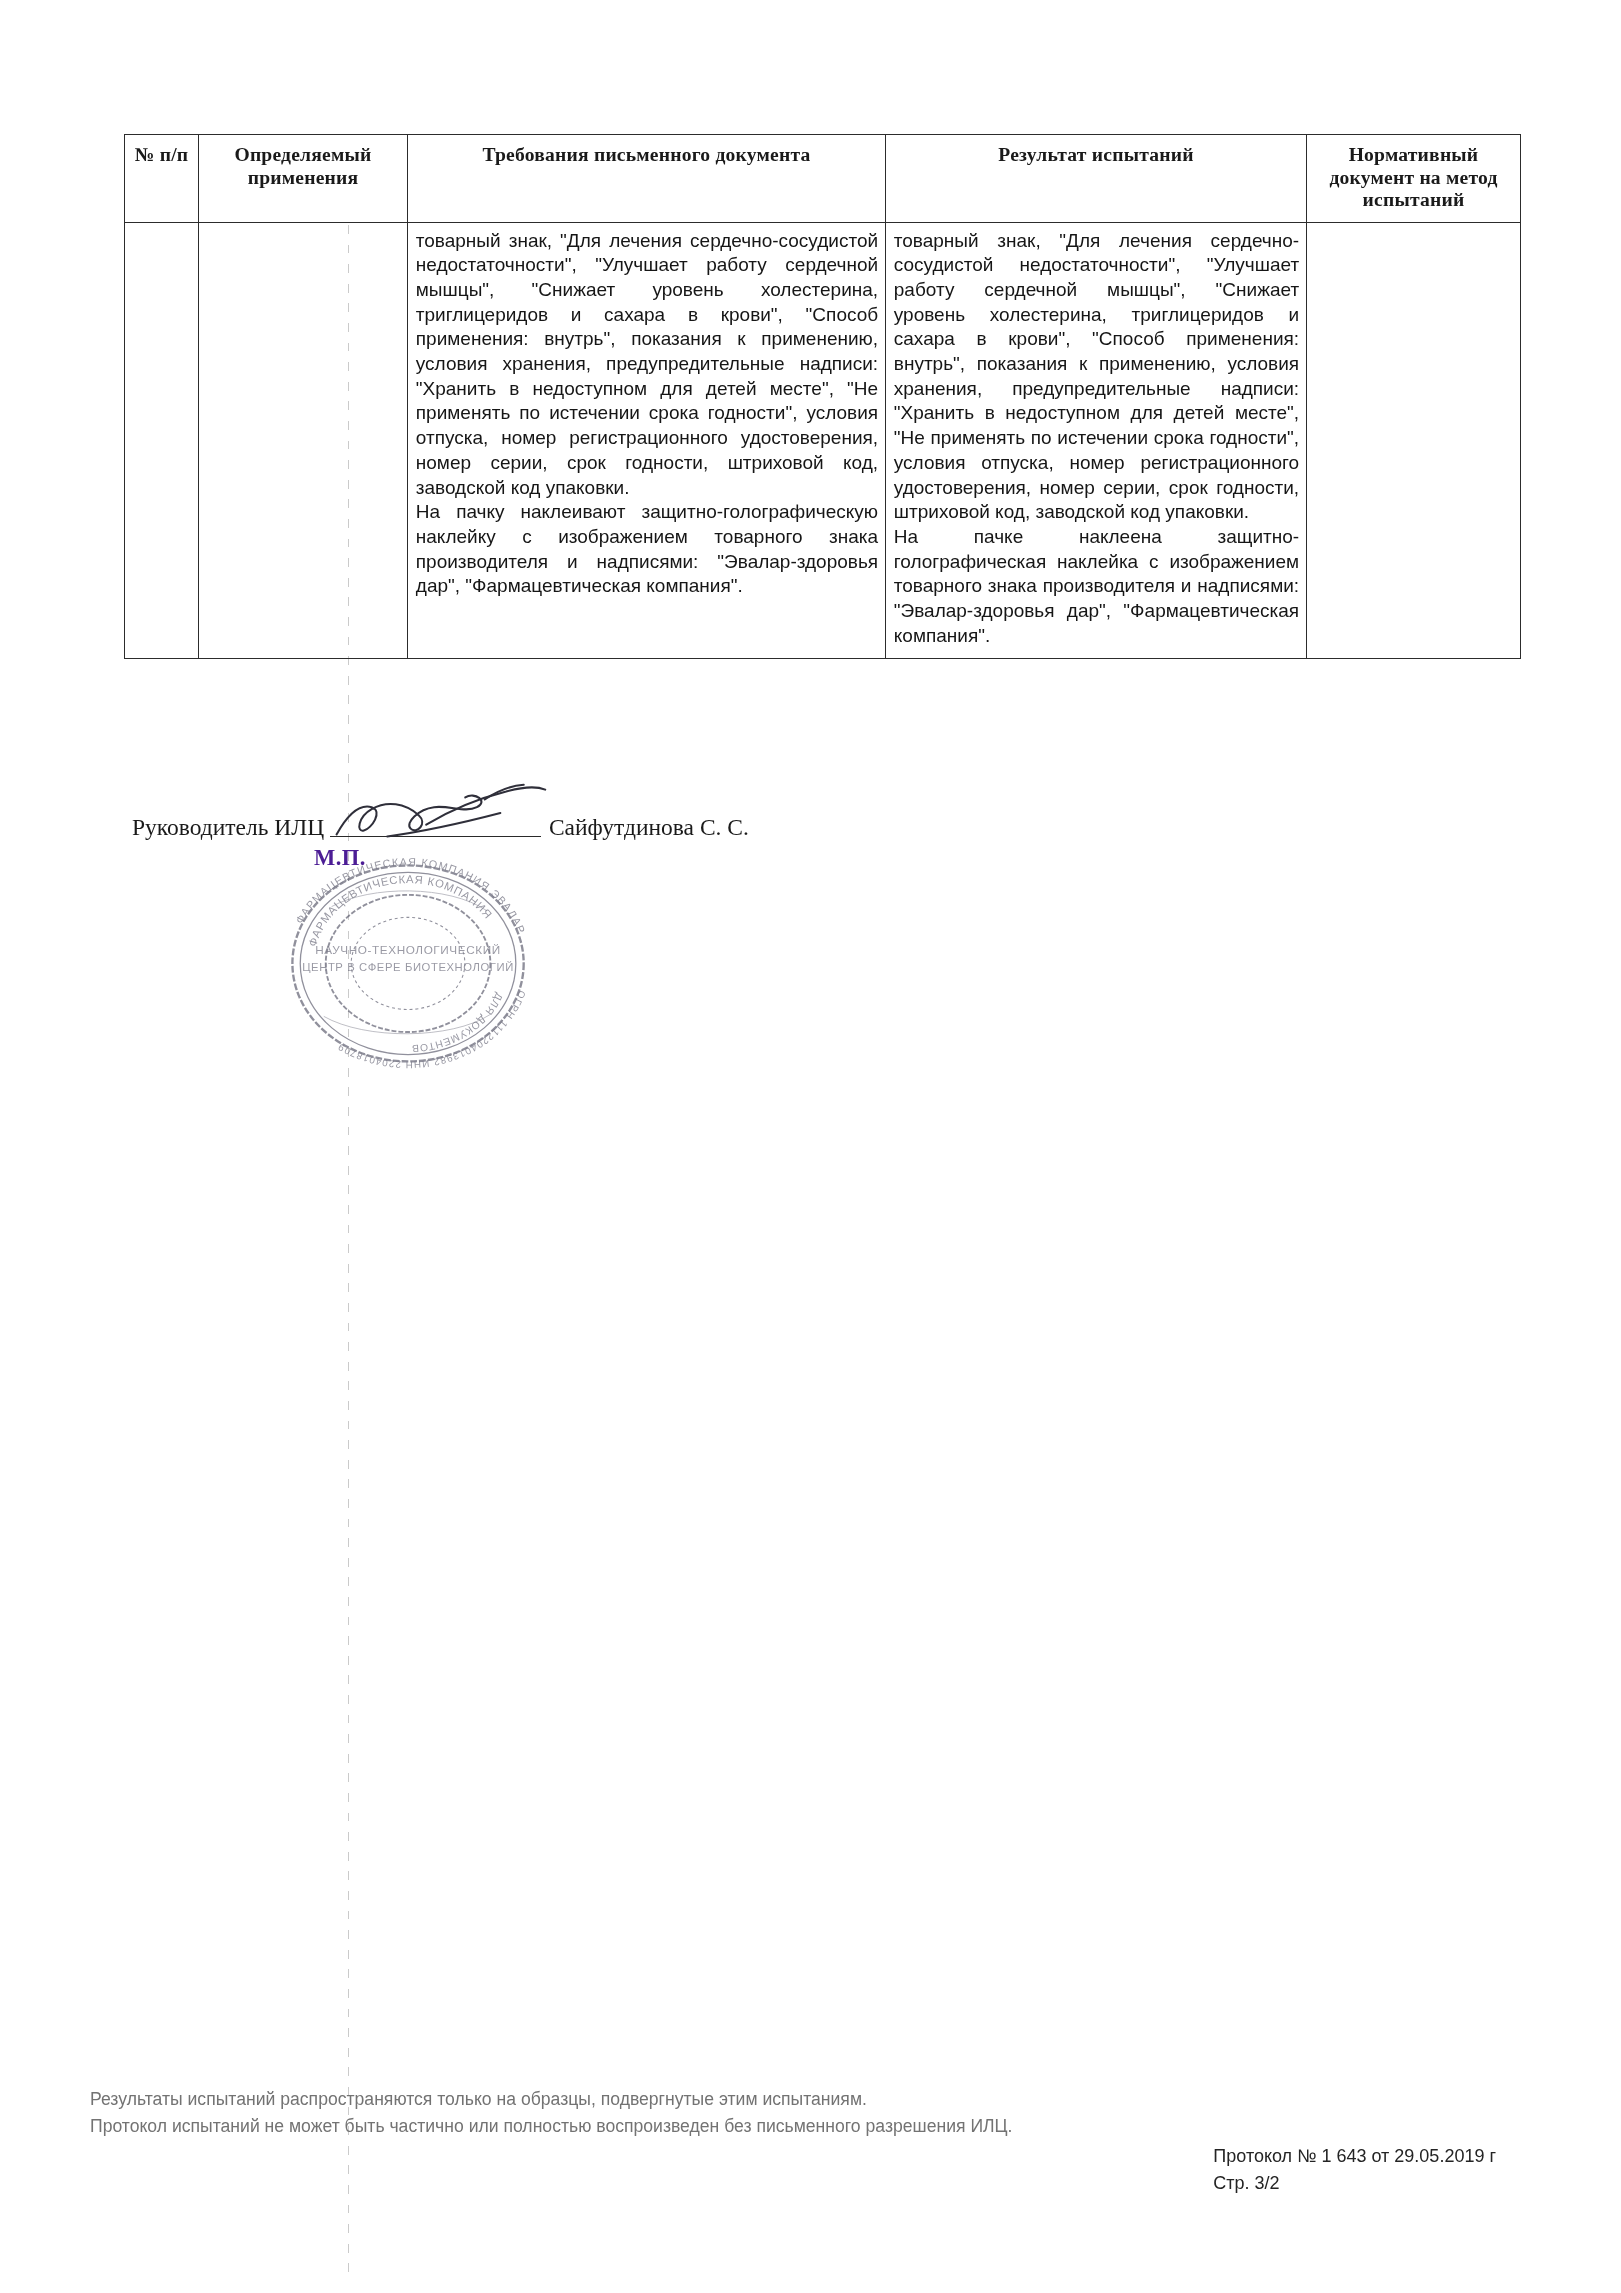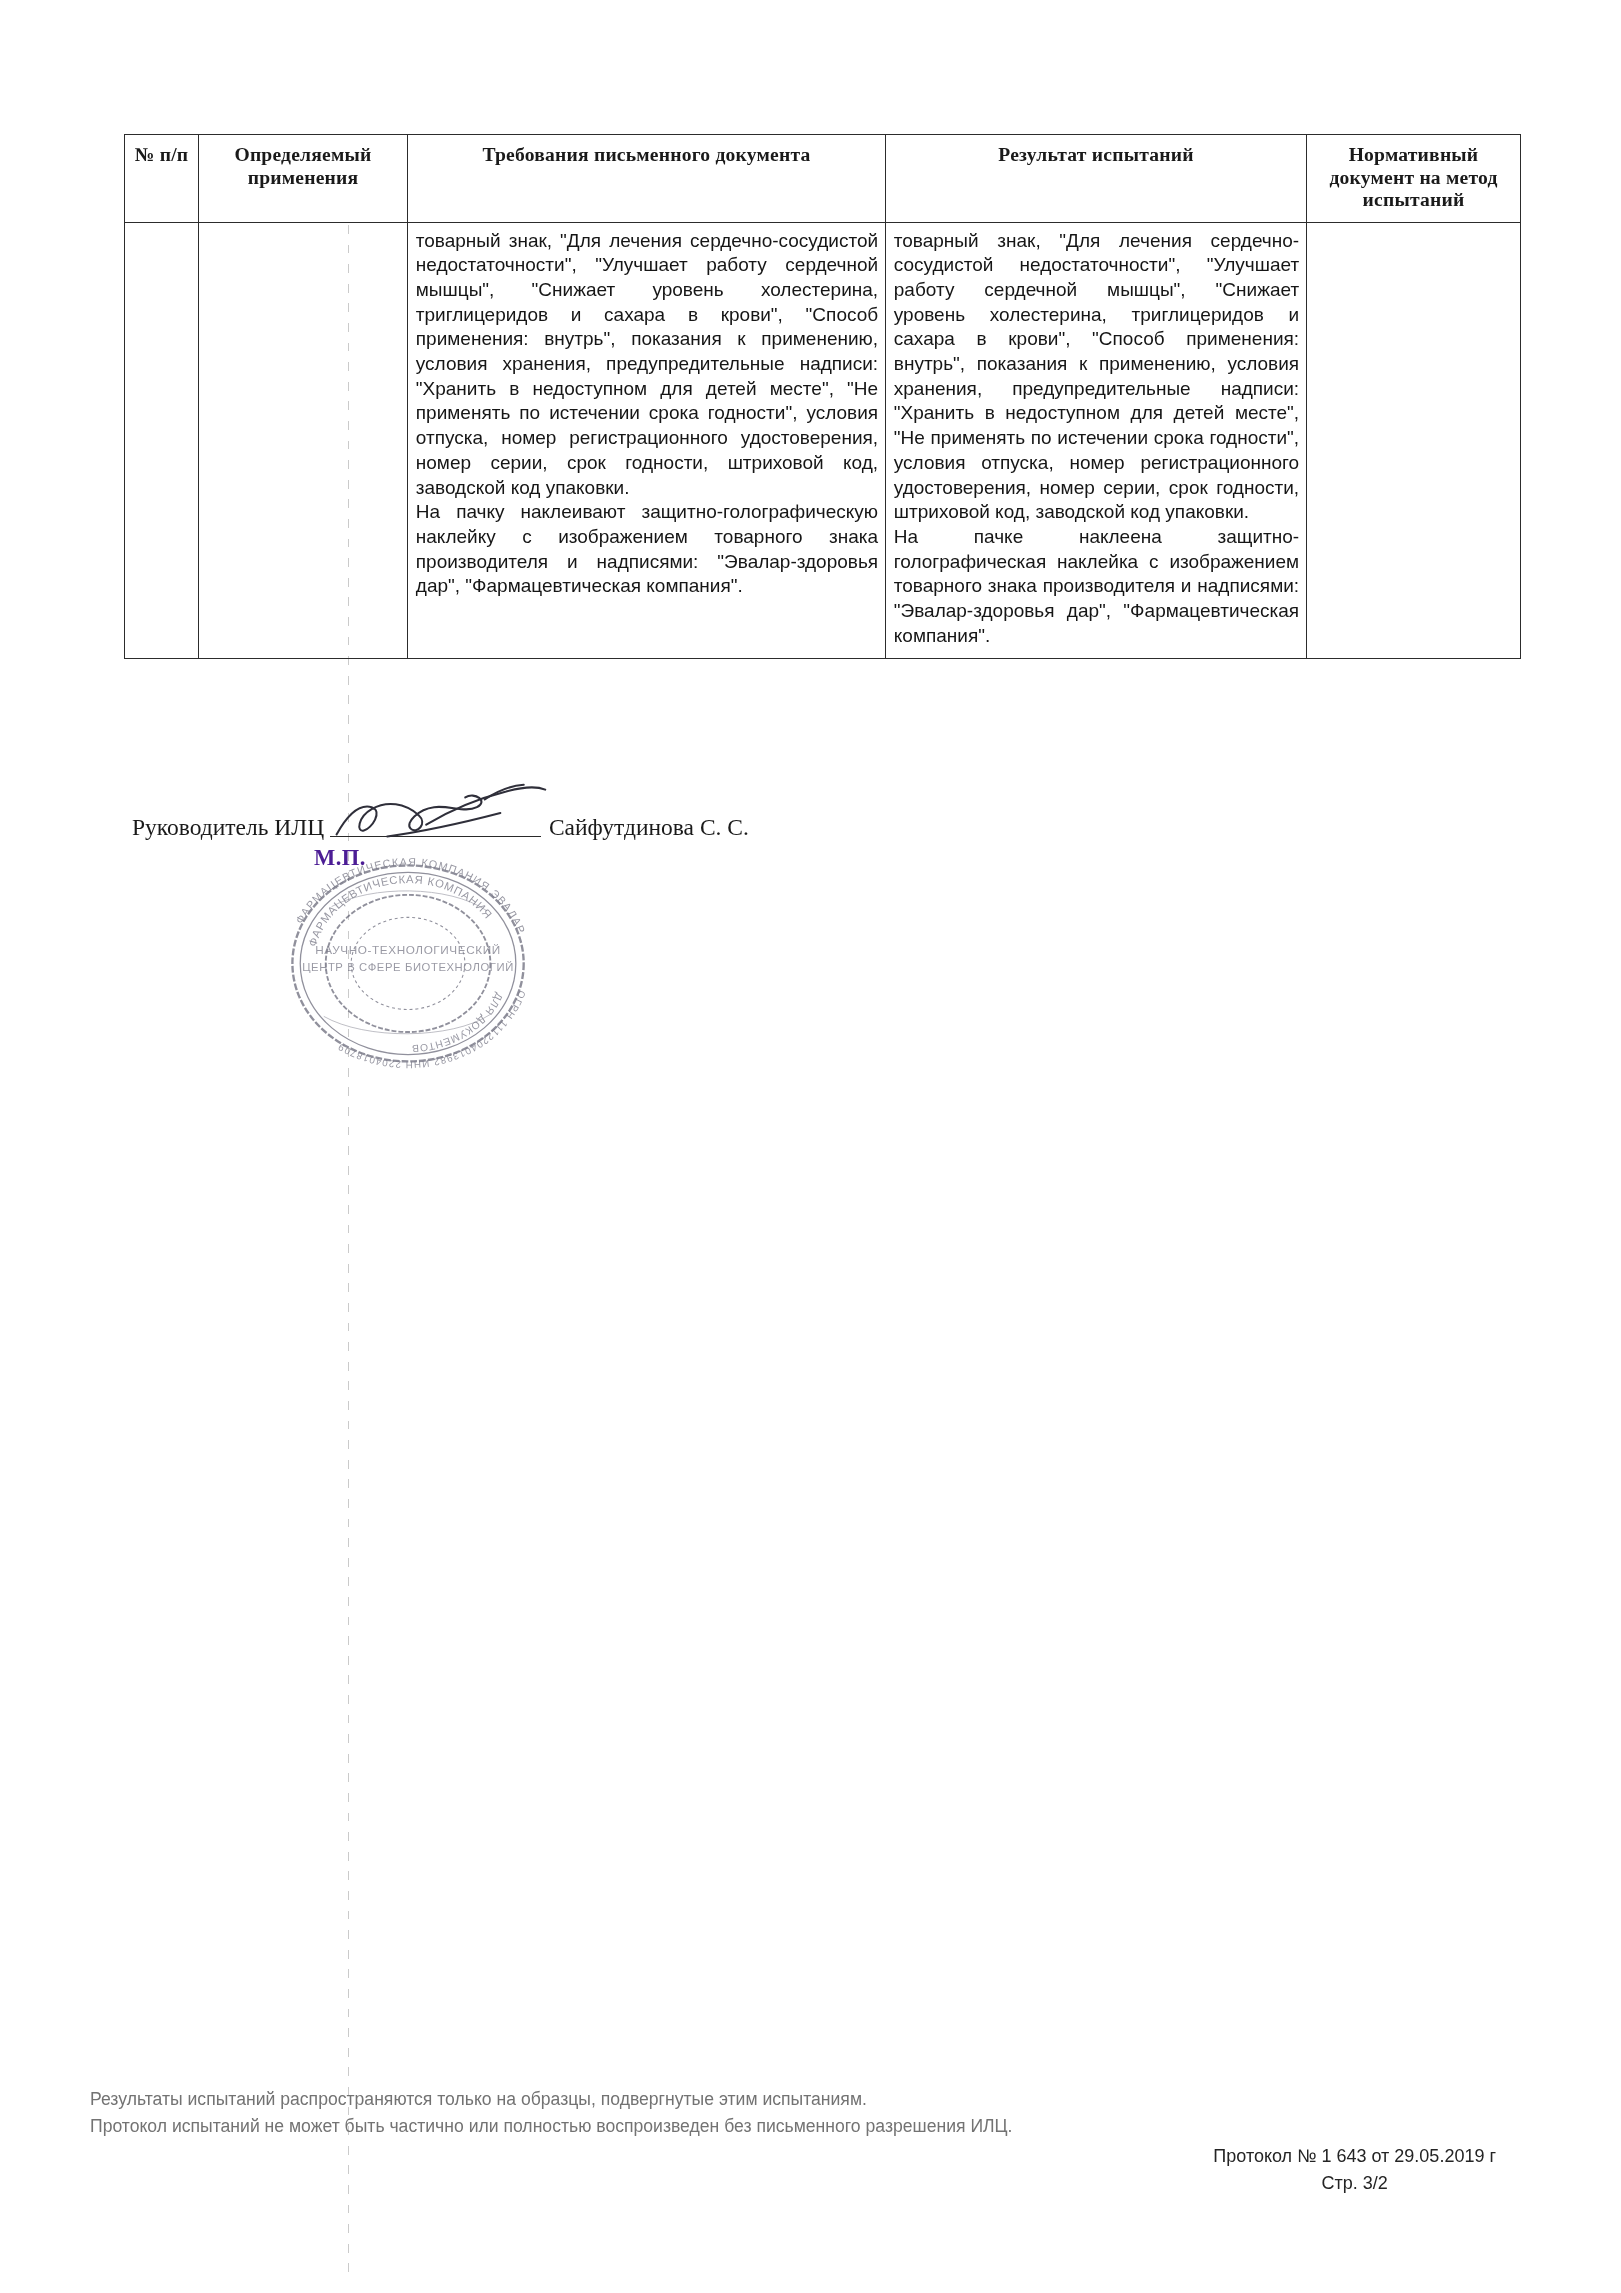--- a/index.html
+++ b/index.html
@@ -132,21 +132,21 @@
     top: 2086px;
     font-family: "Liberation Sans", sans-serif;
     font-size: 17.6px;
     line-height: 1.55;
     color: #737373;
   }
   .footer-right {
     position: absolute;
     right: 125px;
     top: 2143px;
-    text-align: center;
+    text-align: left;
     font-family: "Liberation Sans", sans-serif;
     font-size: 18px;
     line-height: 1.5;
     color: #242424;
   }
 </style>
 </head>
 <body>
 
 <div class="scan-line"></div>

